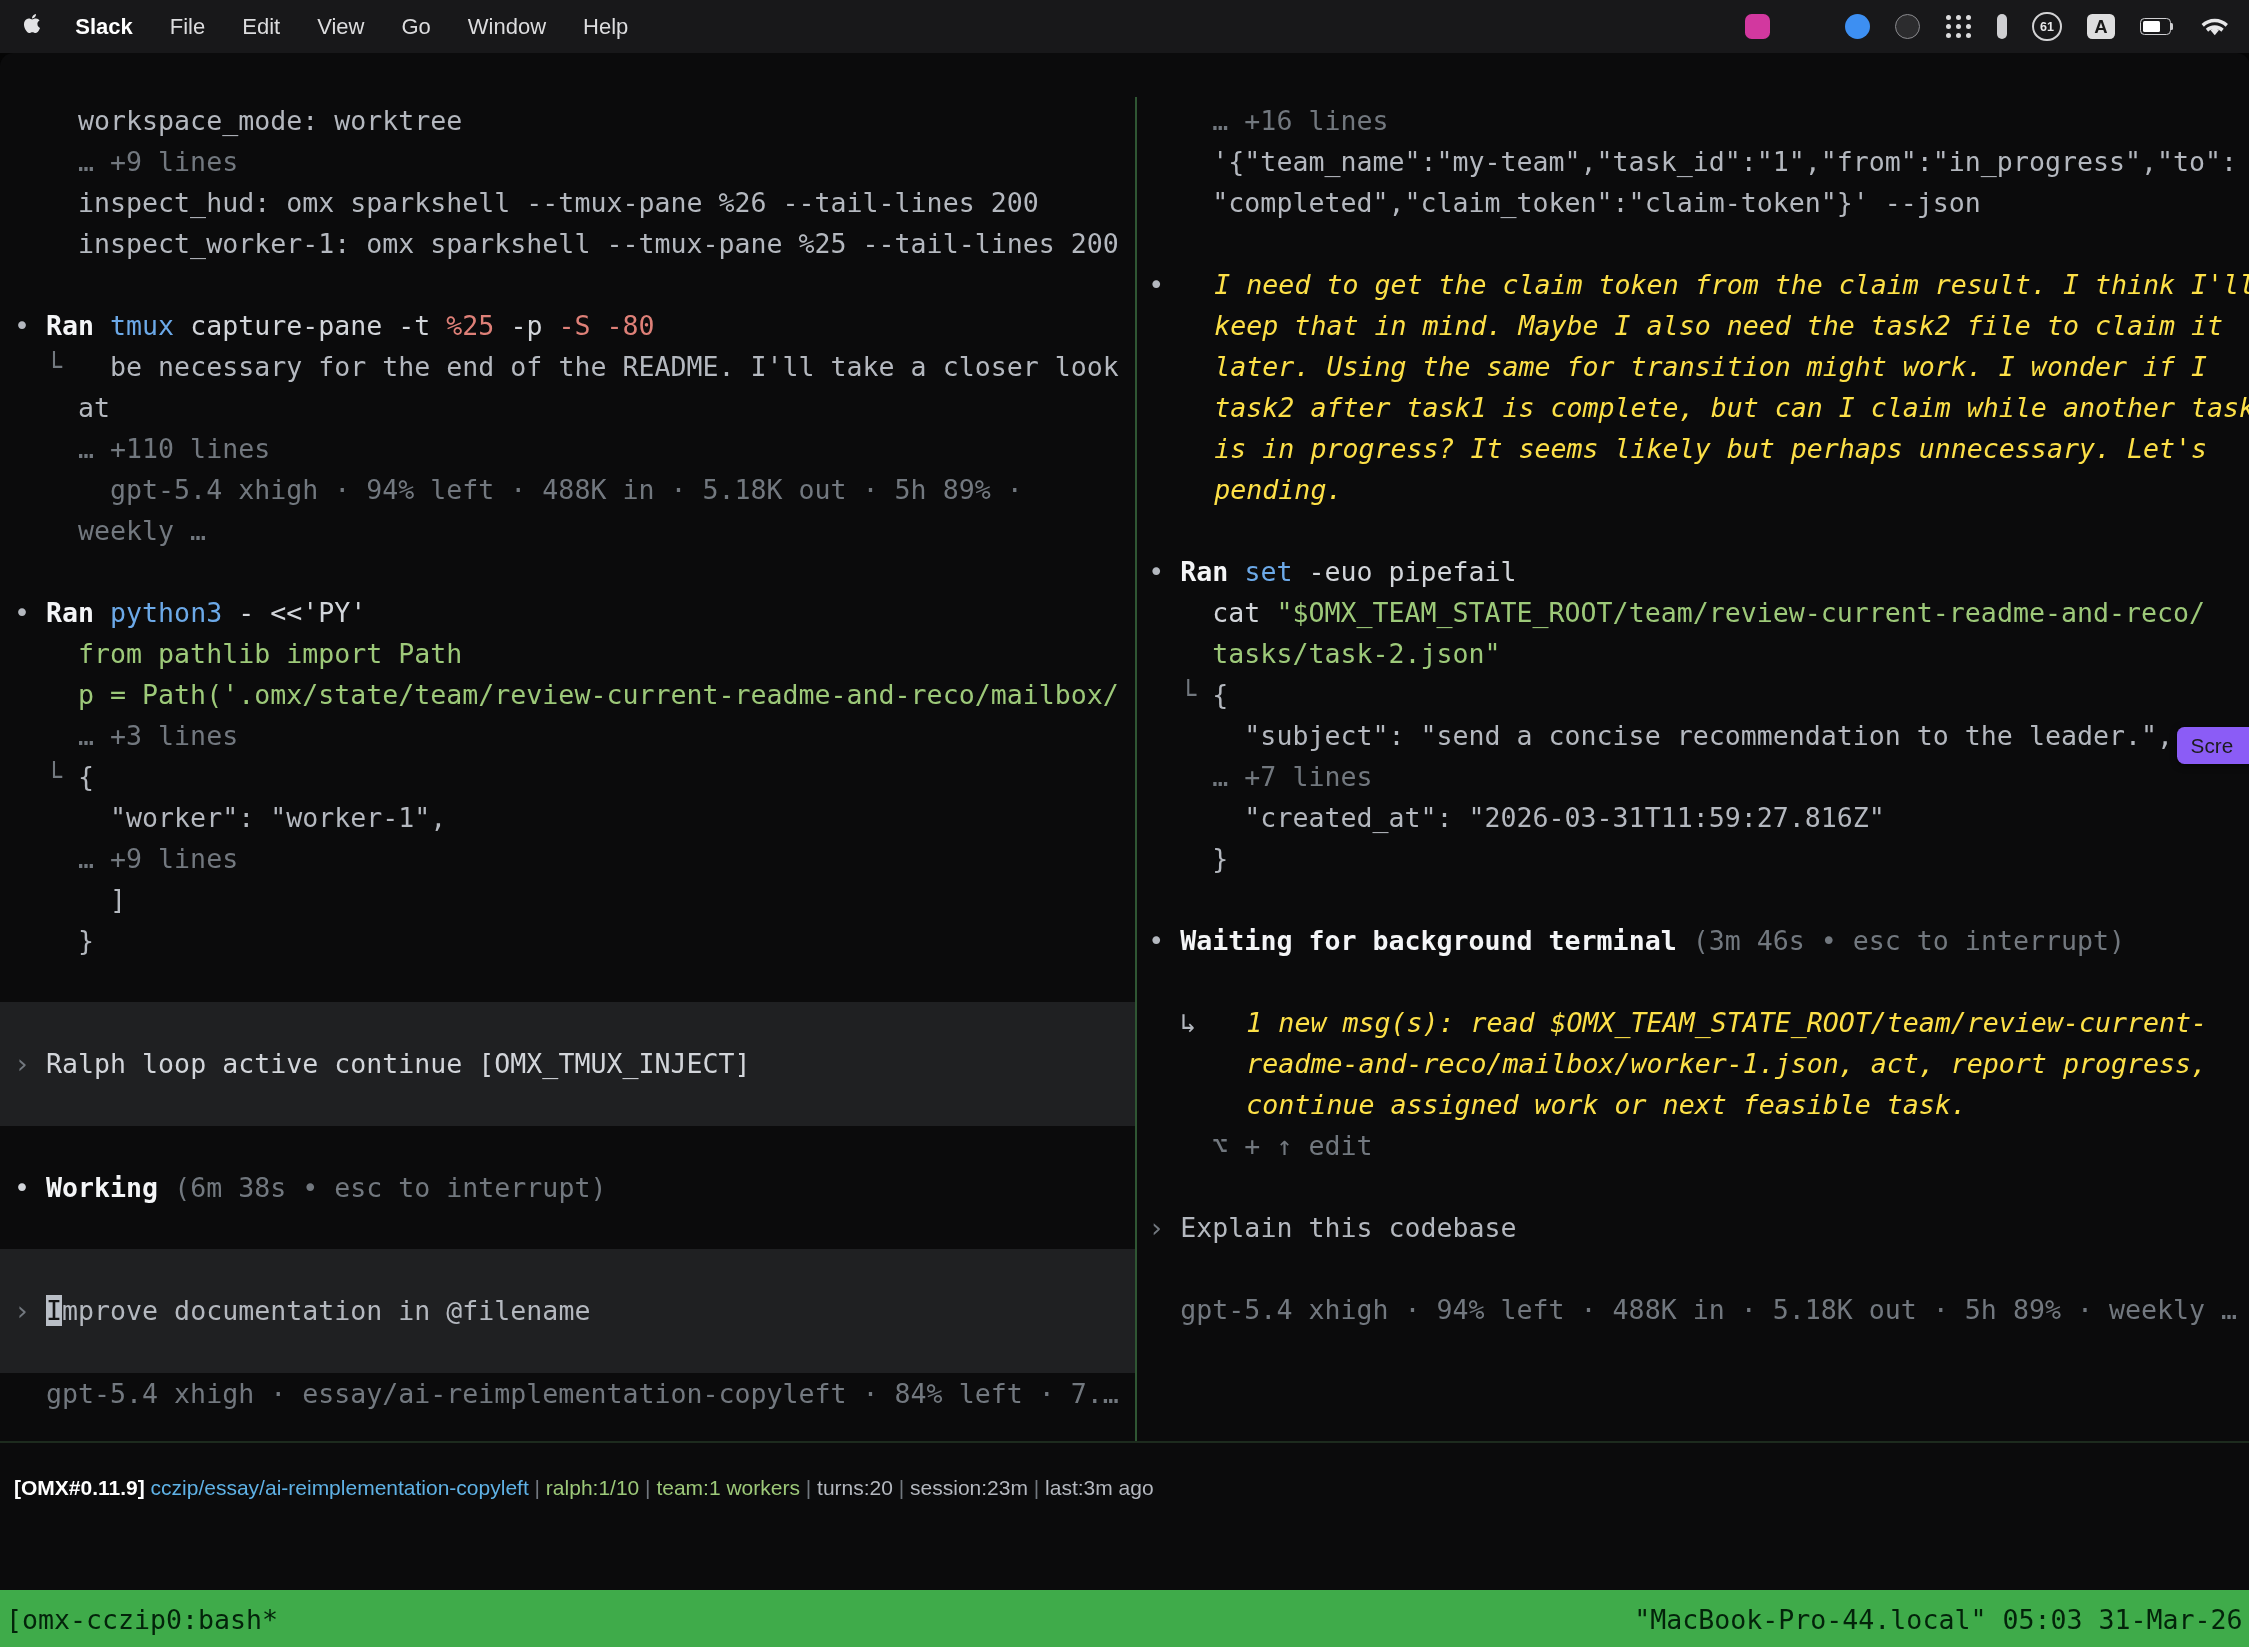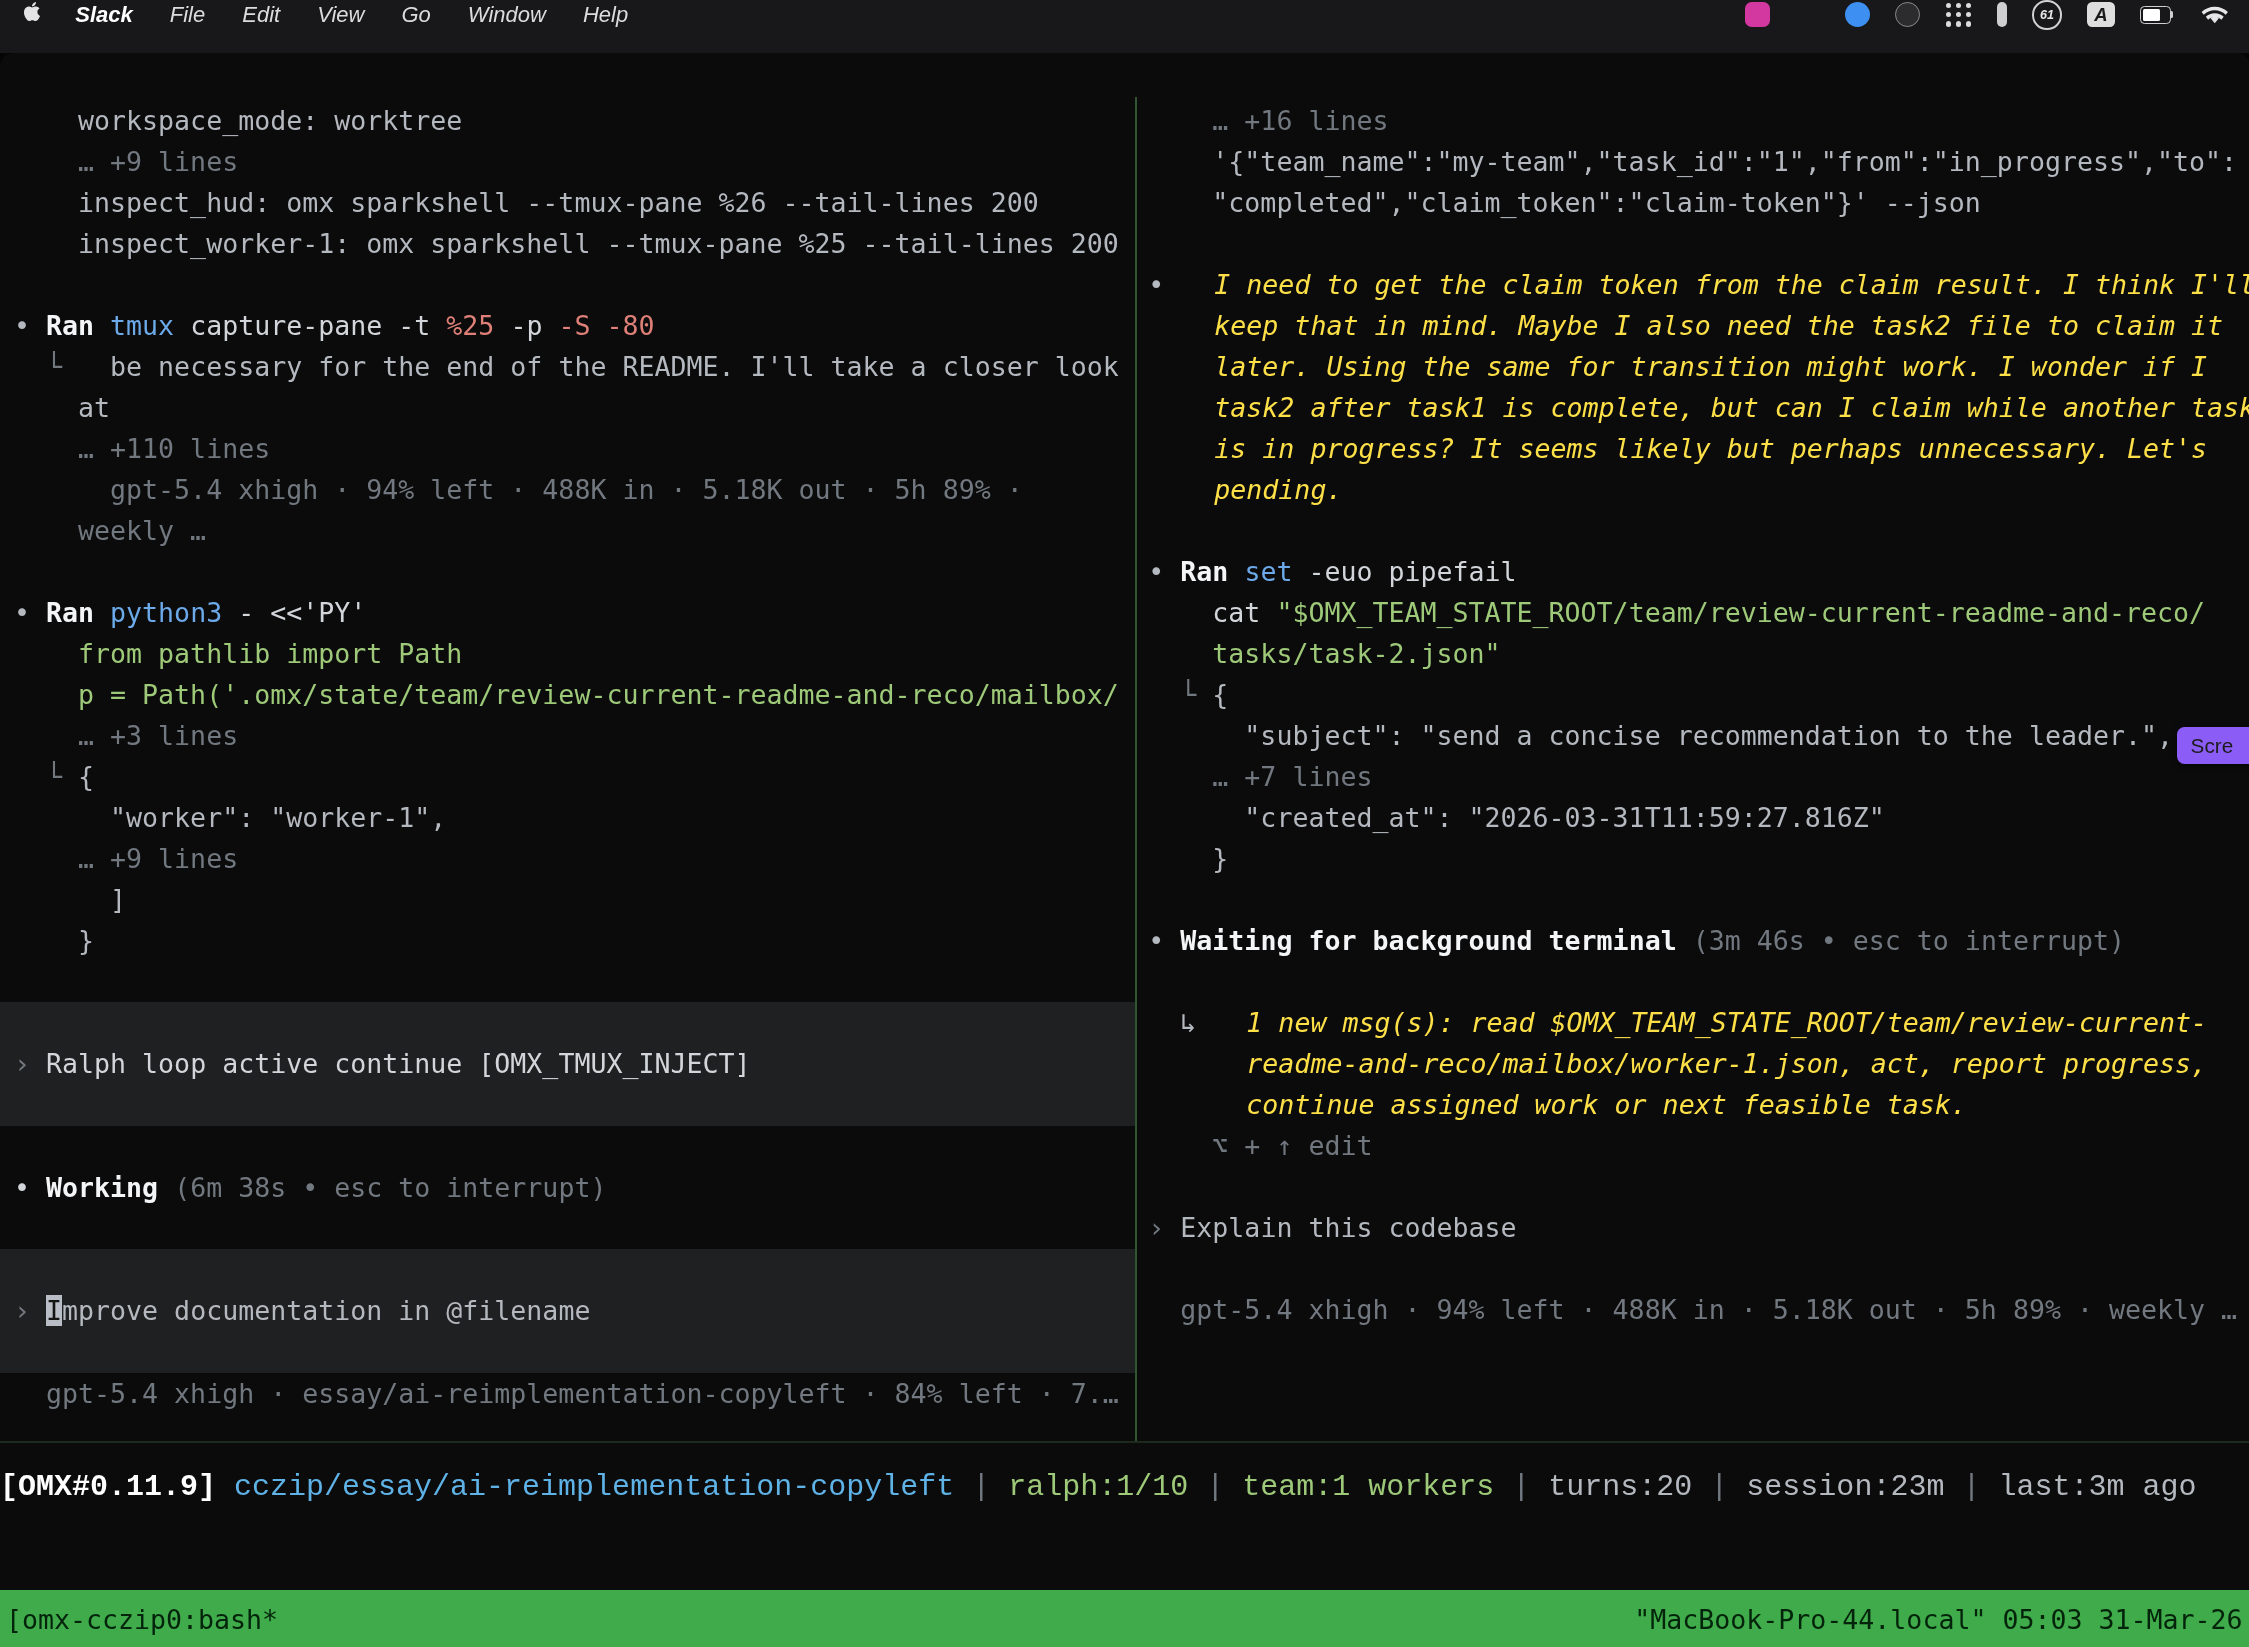--- a/index.html
+++ b/index.html
@@ -2,21 +2,21 @@
 <html style="font-size:11.8px"><head>
 <meta charset="utf-8">
 <style>
   html,body{margin:0;padding:0;}
   body{
     width:2250px;height:1648px;position:relative;overflow:hidden;
     background:#050505;font-family:"Liberation Sans",sans-serif;
   }
   
   .menubar{position:absolute;top:0;left:0;right:0;height:53px;background:#18181a;
-    display:flex;align-items:flex-start;color:#e3e3e5;font-size:22px;z-index:50;font-style:italic;}
+    display:flex;align-items:center;color:#e3e3e5;font-size:22px;z-index:50;}
   .mb-left{display:flex;align-items:center;padding-left:22px;}
   .mb-apple{padding:0 14.8px 0 0;display:flex;align-items:center;}
   .mb-item{padding:0 18.5px;color:#dcdcde;cursor:default;}
   .mb-item.app{font-weight:bold;color:#ffffff;}
   .mb-right{margin-left:auto;display:flex;align-items:center;gap:25px;padding-right:20.7px;}
   .ic{display:flex;align-items:center;justify-content:center;}
   .ic-rec{width:25px;height:25px;border-radius:6.6px;background:#d2389f;}
   .ic-tiles{width:25px;height:25px;display:grid;grid-template-columns:1fr 1fr;gap:3px;}
   .ic-tiles i{background:#e6e6e8;border-radius:3px;}
   .ic-blue{width:25px;height:25px;border-radius:50%;background:#3d8ff2;}
@@ -60,21 +60,21 @@
   .sg-out{color:#b4b8bf;}
   .sg-dim{color:#72787f;}
   .sg-blue{color:#6ca9e8;}
   .sg-red{color:#de8078;}
   .sg-green{color:#9dc979;}
   .sg-cyan{color:#5fb2e6;}
   .sg-ital{color:#fde047;font-style:italic;margin-left:34px;}
   .sg-cursor{background:#b9bec6;color:#141414;}
 
   .omx-status{position:absolute;top:1370px;left:0;right:0;height:41px;line-height:41px;
-    white-space:pre;font-family:Liberation Mono, monospace;font-size:30px;}
+    white-space:pre;font-family:Liberation Sans, sans-serif;font-size:21px;padding-left:14px;}
   .tmux-bar{position:absolute;top:1493px;left:0;right:0;height:58px;background:#3fab4a;
     color:#03230a;display:flex;justify-content:space-between;align-items:center;
     font-family:"DejaVu Sans Mono","DejaVu Sans",monospace;font-size:26.6px;padding:0 7.4px 0 5.9px;white-space:pre;}
 
   .tooltip-scre{position:absolute;top:630px;right:0;height:37px;line-height:37px;
     background:#8b5cf6;color:#1c1c1c;border-radius:7.4px 0 0 7.4px;padding:0 4.4px 0 13.3px;
     font-size:20.7px;box-shadow:0 1.5px 5.9px rgba(0,0,0,.5);white-space:nowrap;overflow:hidden;width:55px;}
 </style>
 </head>
 <body>

